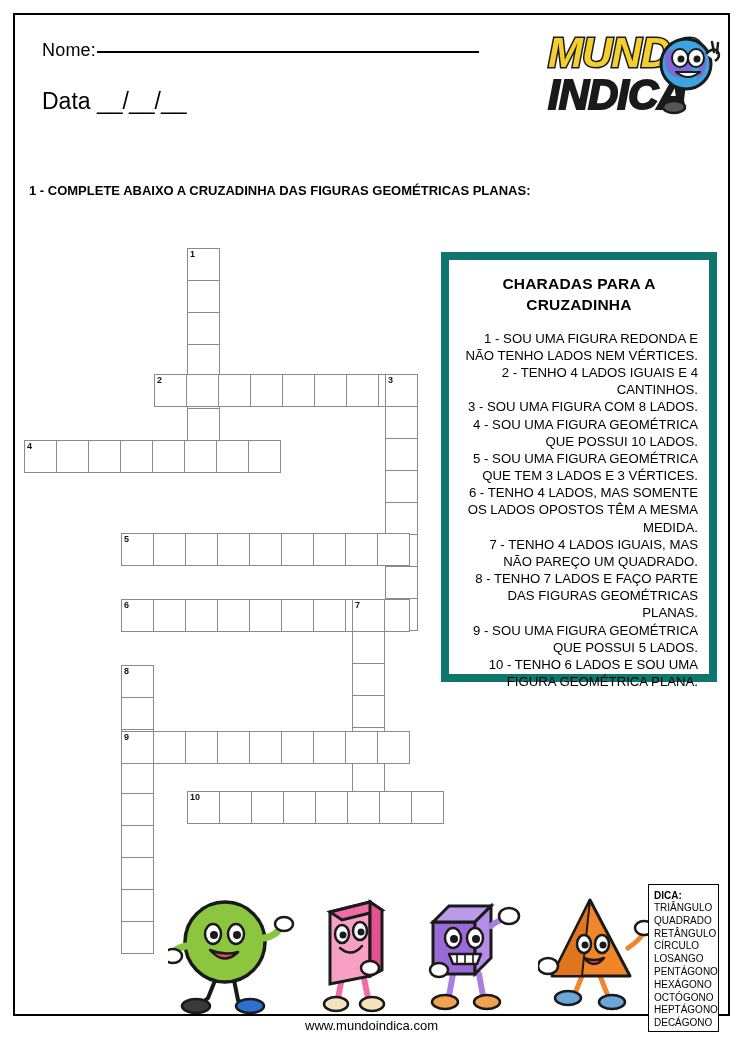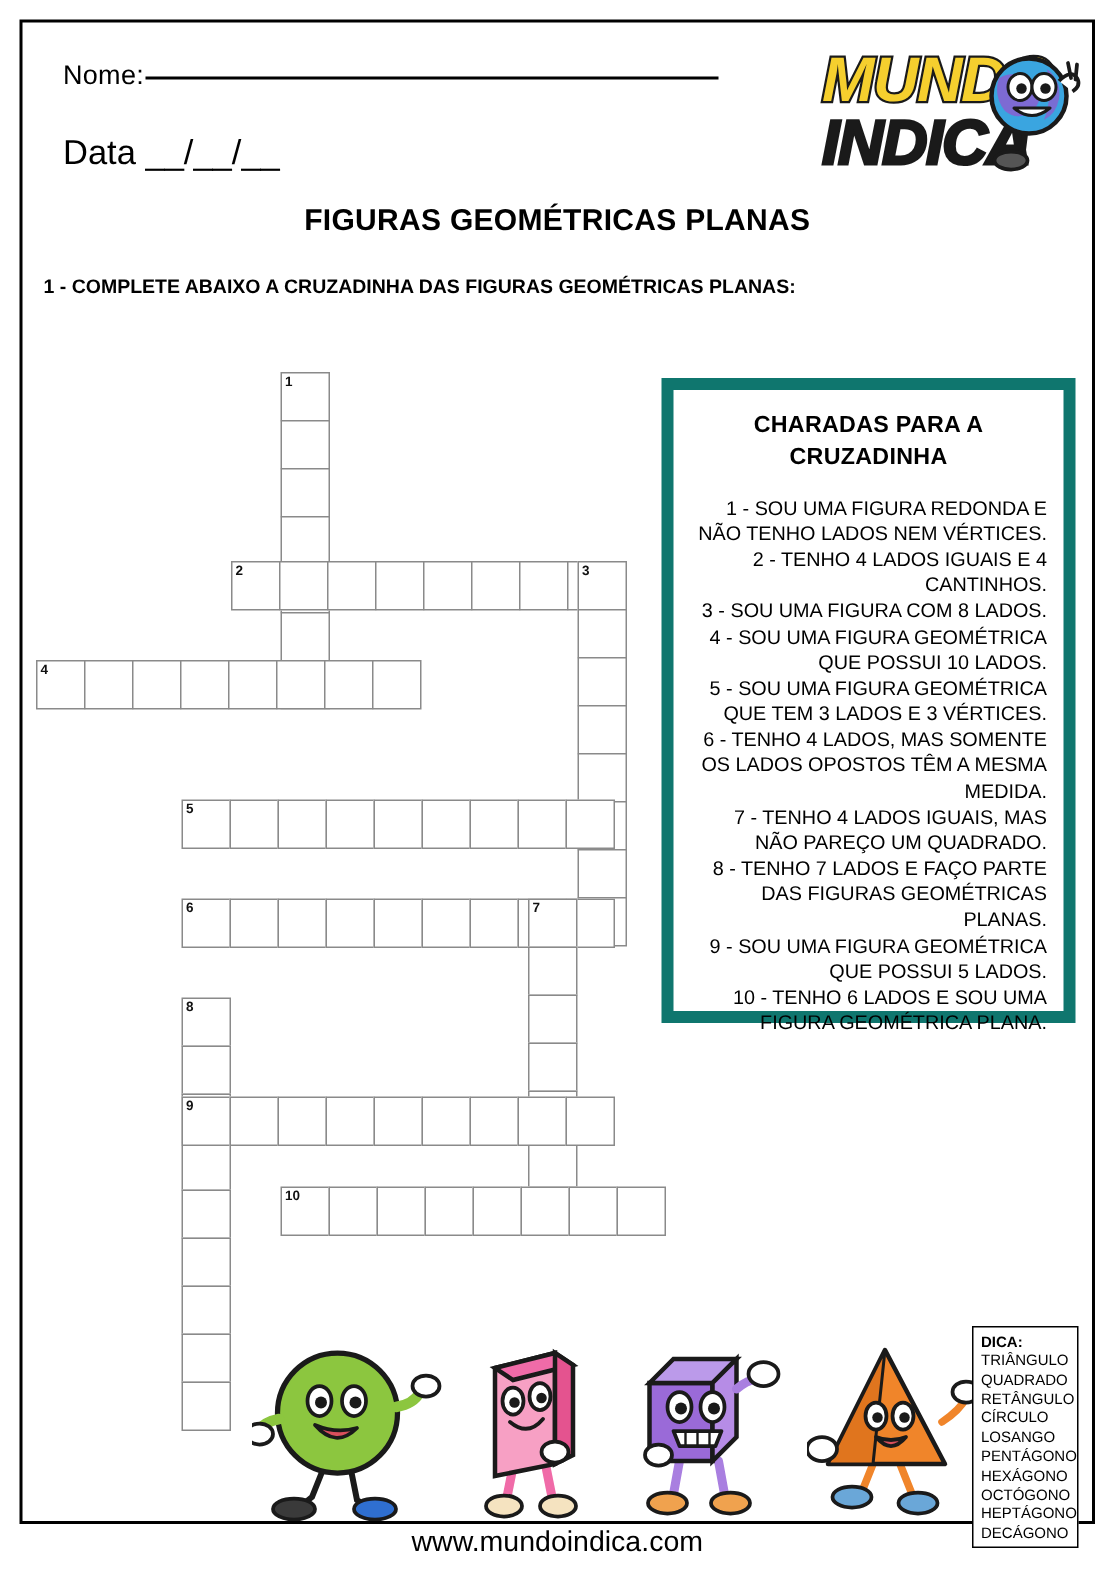--- a/index.html
+++ b/index.html
@@ -118,21 +118,21 @@
   .dica ul { list-style:none; margin:0; padding:0; }
   .dica li { font-size:10px; line-height:12.8px; white-space:nowrap; }
 
   
   .mascots { position:absolute; left:168px; top:886px; width:470px; height:130px; }
   .mascot { position:absolute; top:0; }
 
   
   .footer {
     position:absolute; left:0; top:1018px; width:743px;
-    text-align:center; font-size:19px;
+    text-align:center; font-size:13px;
   }
 </style>
 </head>
 <body>
 
 <div id="page">
   <div class="page-border"></div>
 
   <div class="name-line">
     <span>Nome:</span><span class="rule"></span>
@@ -156,21 +156,20 @@
       <circle cx="35" cy="25" r="3.5" fill="#1a1a1a"></circle>
       <circle cx="51" cy="25" r="3.5" fill="#1a1a1a"></circle>
 
       <path d="M30 38 q12 10 24 0 z" fill="#fff" stroke="#1a1a1a" stroke-width="2" stroke-linejoin="round"></path>
 
       <path d="M60 20 q8 -8 12 -2 q3 5 -3 9" fill="#fff" stroke="#1a1a1a" stroke-width="2.5"></path>
       <path d="M66 8 l2 10 M72 9 l-1 10" stroke="#1a1a1a" stroke-width="2.5" stroke-linecap="round"></path>
     </svg>
   </div>
 
-  <div class="doc-title">FIGURAS GEOMÉTRICAS PLANAS</div>
   <div class="instruction">1 - COMPLETE ABAIXO A CRUZADINHA DAS FIGURAS GEOMÉTRICAS PLANAS:</div>
 
   <div id="crossword">
       <div class="cell" style="left: 187px; top: 248px; width: 33px; height: 33px;">
         <span class="num">1</span>
       </div>
       <div class="cell" style="left: 187px; top: 280px; width: 33px; height: 33px;"></div>
       <div class="cell" style="left: 187px; top: 312px; width: 33px; height: 33px;"></div>
       <div class="cell" style="left: 187px; top: 344px; width: 33px; height: 33px;"></div>
       <div class="cell" style="left: 187px; top: 376px; width: 33px; height: 33px;"></div>

